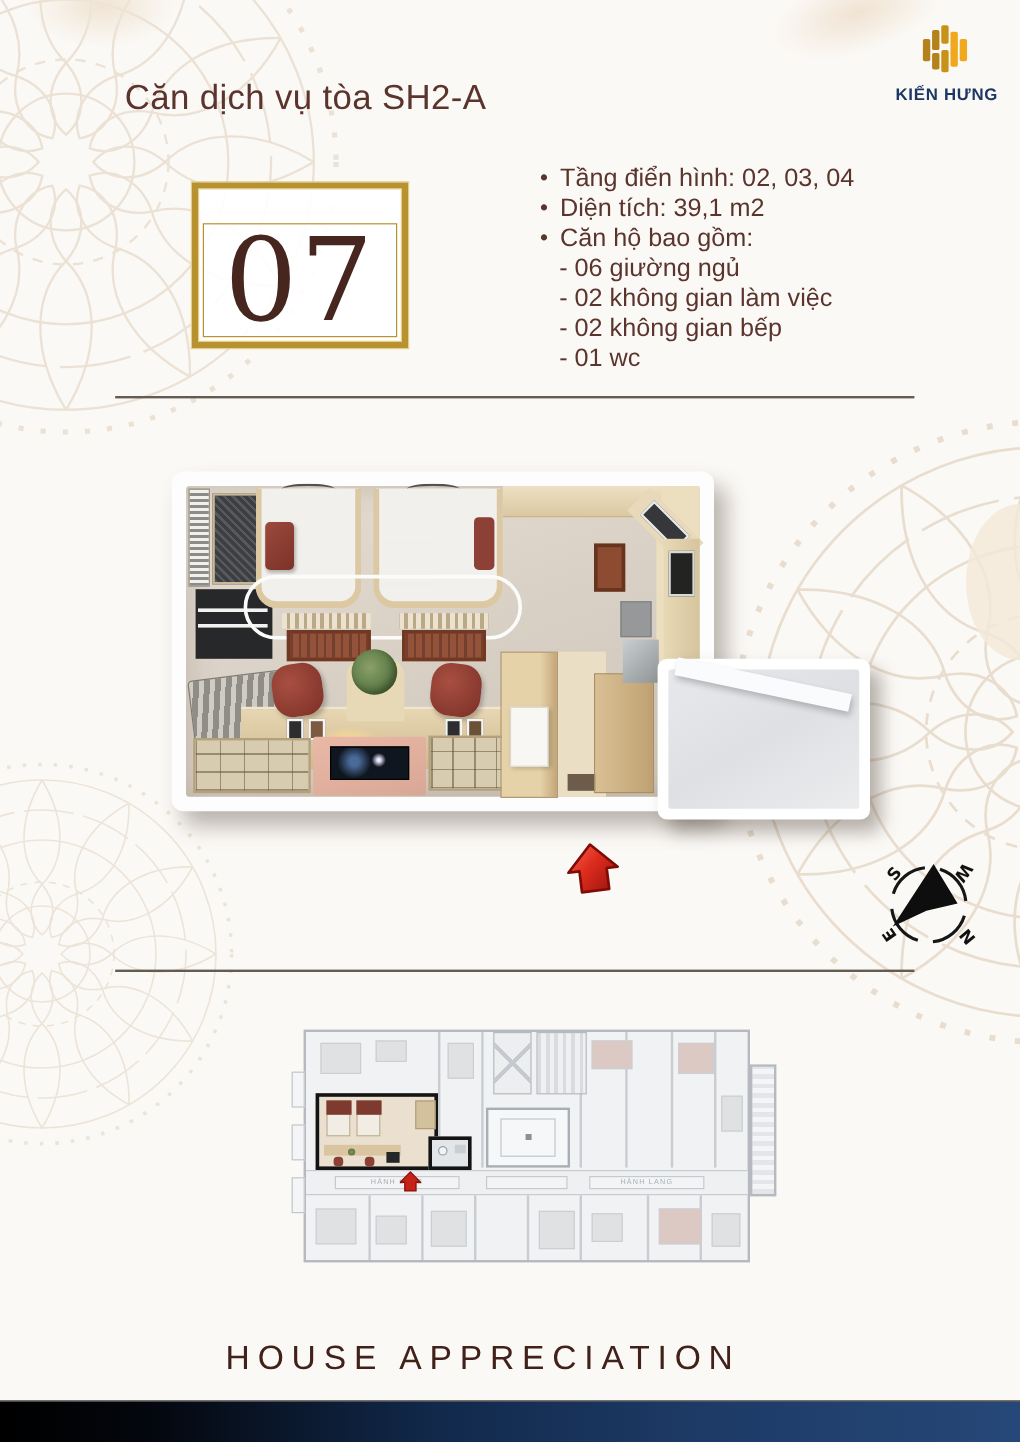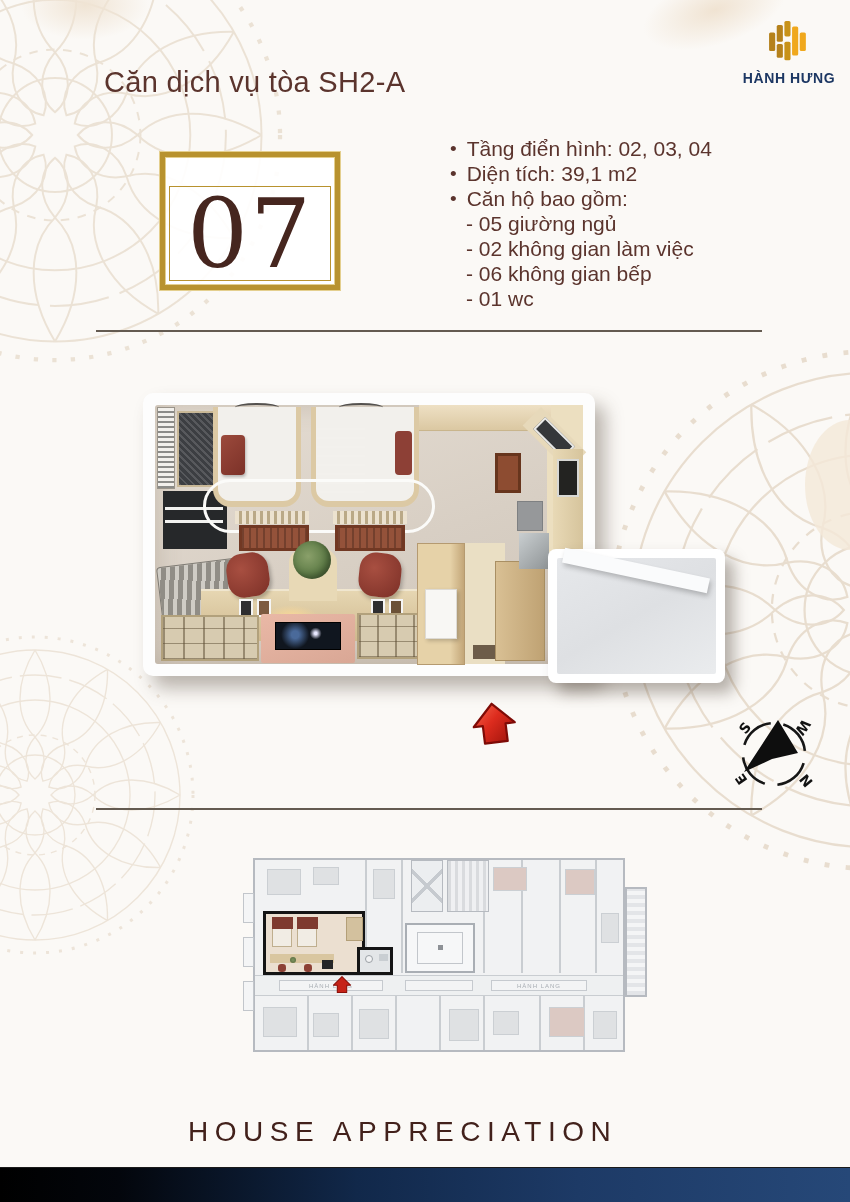--- a/index.html
+++ b/index.html
@@ -136,42 +136,42 @@
     <g>
       <rect x="4" y="17" width="8" height="24" rx="2" fill="#b5811b"></rect>
       <rect x="14" y="7" width="8" height="22" rx="2" fill="#b5811b"></rect>
       <rect x="14" y="32" width="8" height="18" rx="2" fill="#b5811b"></rect>
       <rect x="24" y="2" width="8" height="20" rx="2" fill="#c89219"></rect>
       <rect x="24" y="29" width="8" height="24" rx="2" fill="#c89219"></rect>
       <rect x="34" y="9" width="8" height="38" rx="2" fill="#f0a81d"></rect>
       <rect x="44" y="17" width="8" height="24" rx="2" fill="#f0a81d"></rect>
     </g>
   </svg>
-  <div class="logo-name">HÀNH HƯNG</div>
+  <div class="logo-name">KIẾN HƯNG</div>
 </div>
 
 <div class="unit-box">
   <div class="unit-box-inner">
     <span class="unit-number">07</span>
   </div>
 </div>
 
 <div class="specs">
   <div class="b">
       <span>Tầng điển hình: 02, 03, 04</span>
     </div>
   <div class="b">
       <span>Diện tích: 39,1 m2</span>
     </div>
   <div class="b">
       <span>Căn hộ bao gồm:</span>
     </div>
-  <div class="d">- 05 giường ngủ</div>
+  <div class="d">- 06 giường ngủ</div>
   <div class="d">- 02 không gian làm việc</div>
-  <div class="d">- 06 không gian bếp</div>
+  <div class="d">- 02 không gian bếp</div>
   <div class="d">- 01 wc</div>
 </div>
 
 <div class="divider" style="top:330px;"></div>
 
 <div class="fp3d">
   <div class="fp3d-main">
     <div class="fp3d-floor"></div>
 
     <div class="f" style="left:14px;top:14px;width:18px;height:82px;background:repeating-linear-gradient(180deg,#f2f0ec 0 3px,#8b8b88 3px 5px);border:1px solid #9a948a;"></div>

